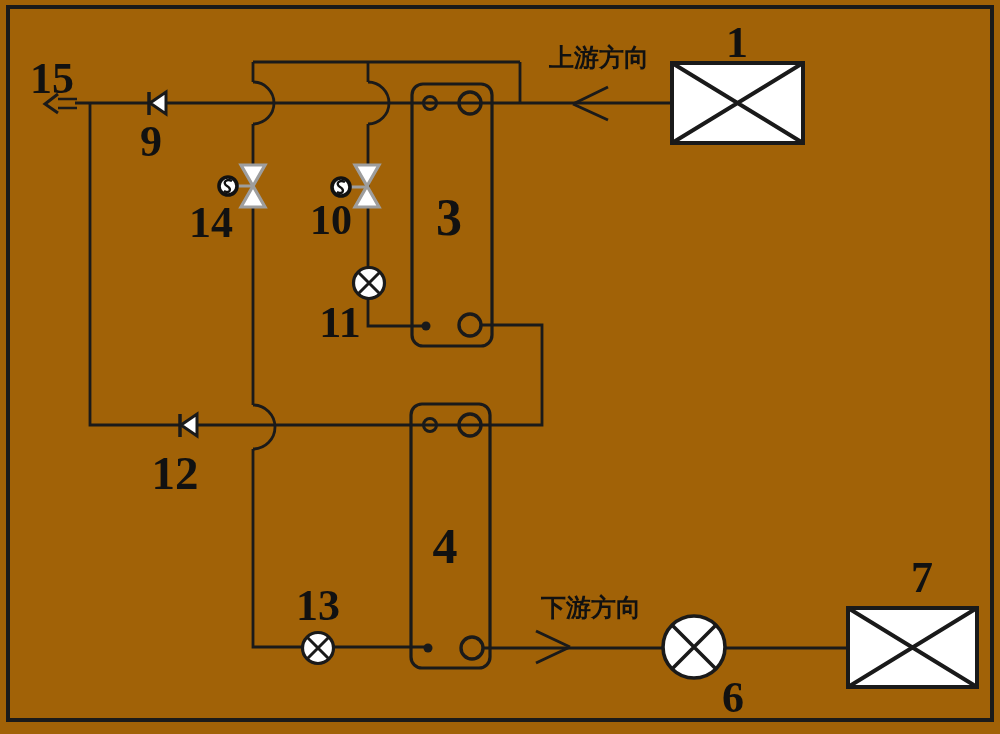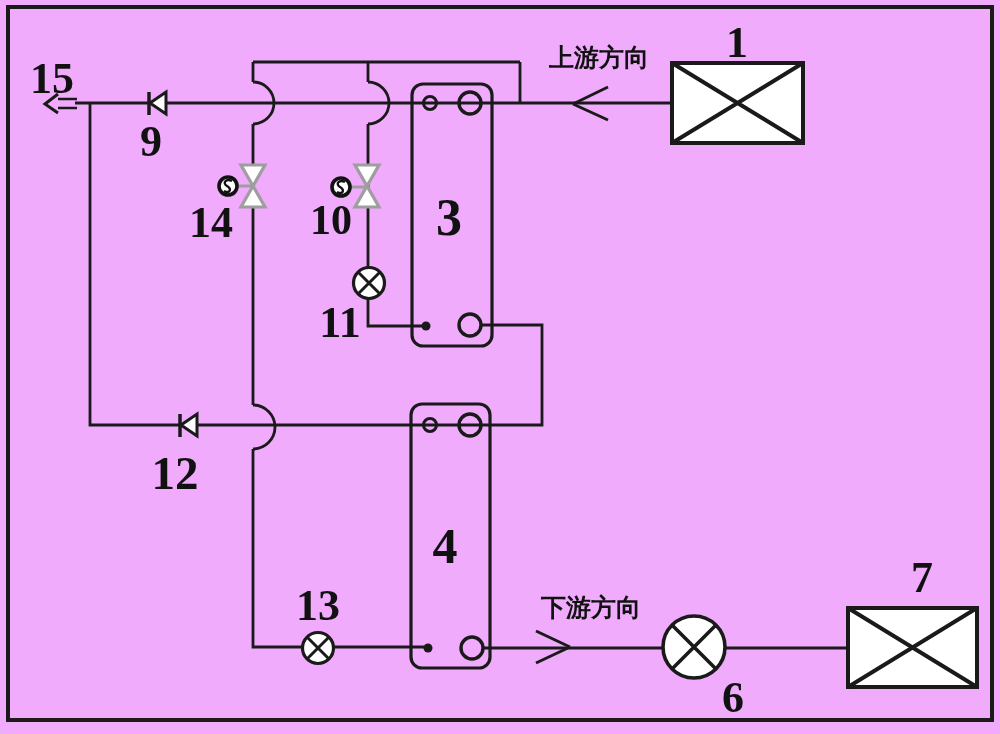--- a/index.html
+++ b/index.html
@@ -1,17 +1,17 @@
 <!DOCTYPE html>
 <html><head>
 <meta charset="utf-8">
 <style>
   html,body{margin:0;padding:0;background:#e8e8e8;}
   .stage{
-    width:1000px;height:734px;position:relative;background:#f0abfc;
+    width:1000px;height:734px;position:relative;background:#a16207;
     font-family:"Liberation Serif", serif;
     overflow:hidden;
   }
   svg{display:block;}
   text.num{
     font-family:"Liberation Serif","DejaVu Serif",serif;
     font-weight:bold;
     fill:#111111;
   }
   text.cjk{

